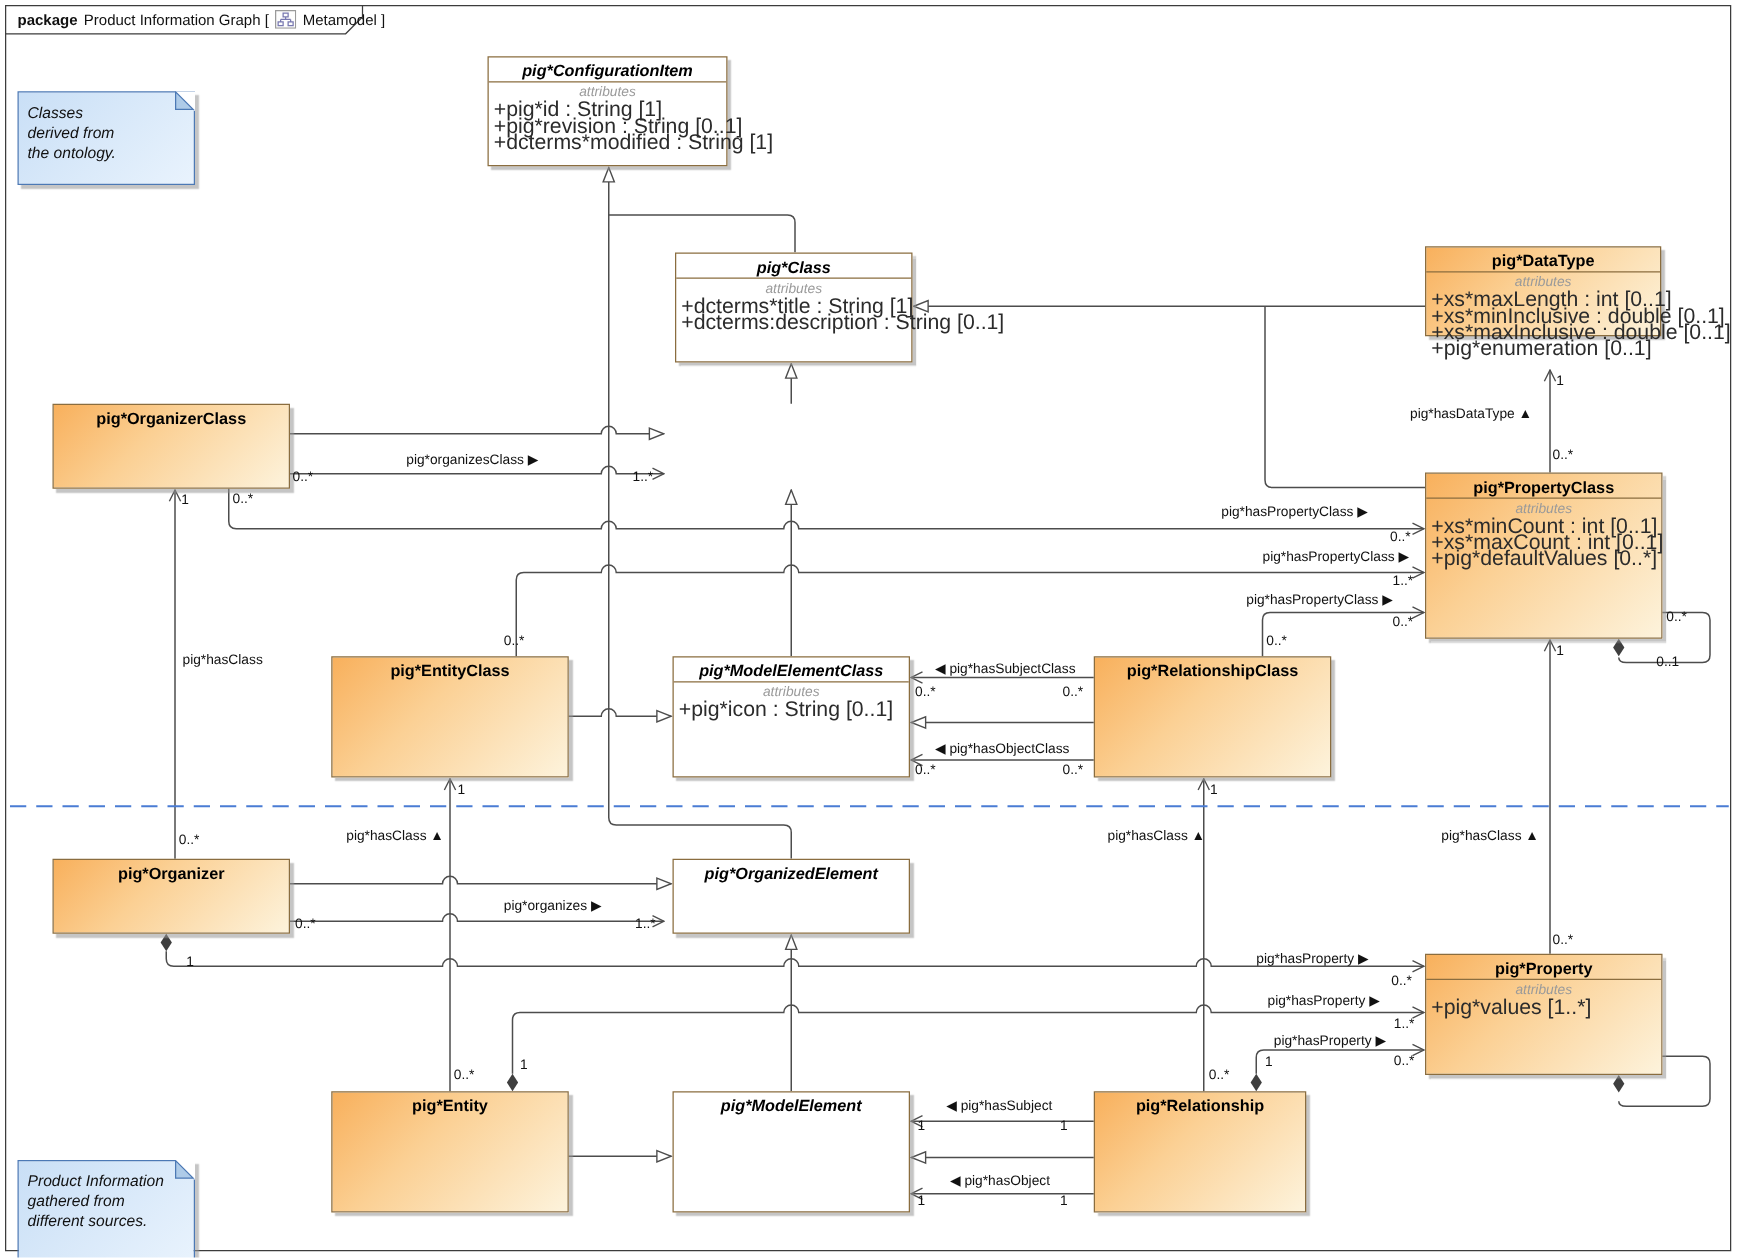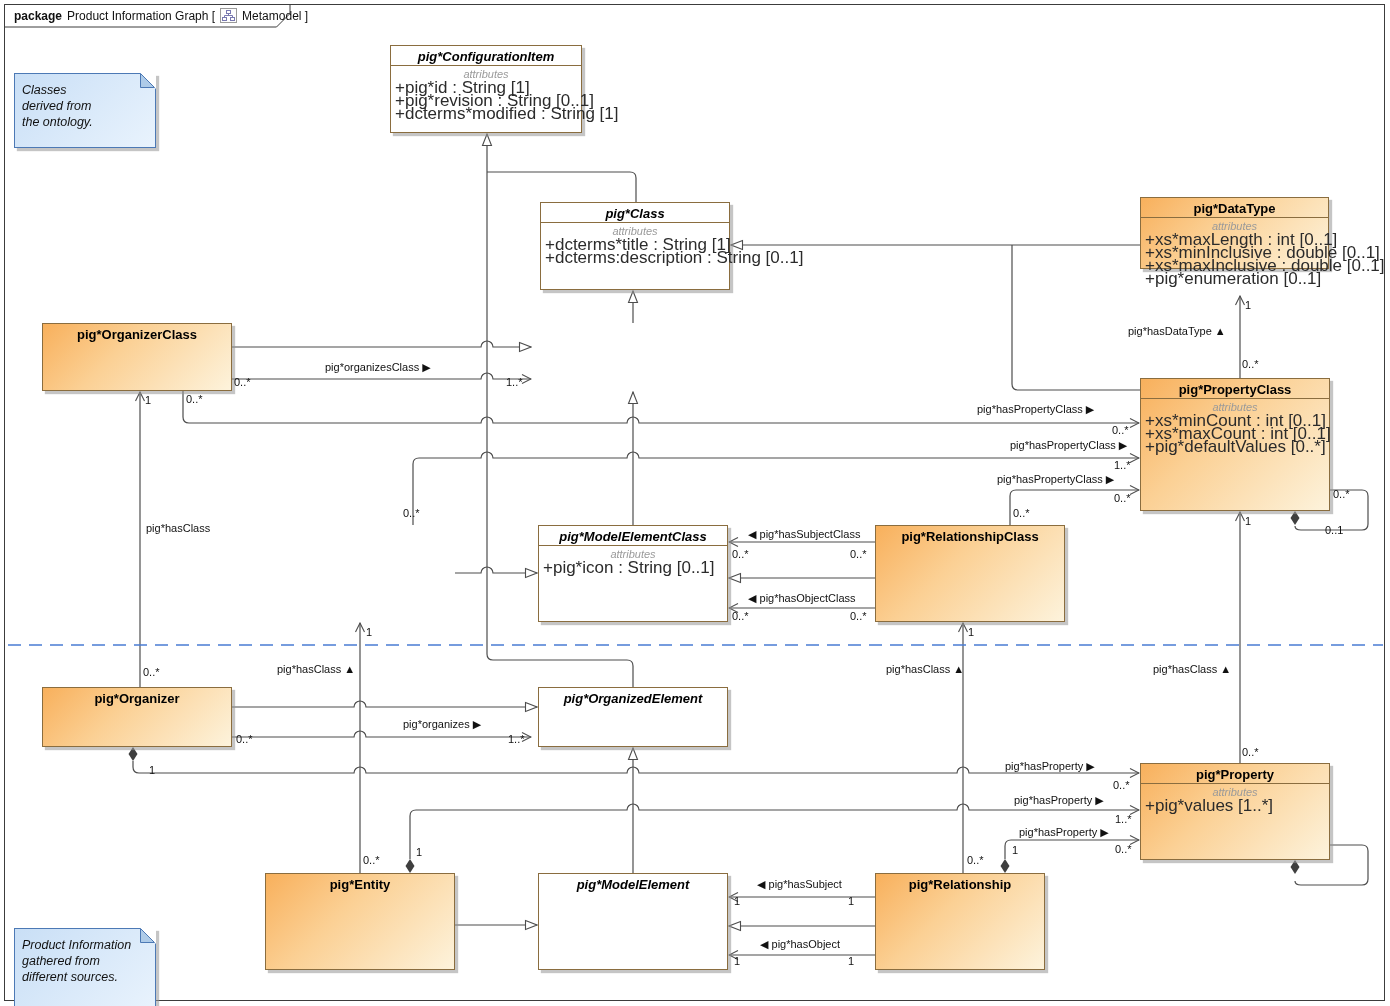--- a/index.html
+++ b/index.html
@@ -168,20 +168,23 @@
 
   <div class="uml-class orange" style="left:1140px;top:378px;width:190px;height:133px">
     <div class="uml-title">pig*PropertyClass</div>
     <div class="uml-sep"></div>
     <div class="attr-head">attributes</div>
     <div class="attr">+xs*minCount : int [0..1]</div>
     <div class="attr">+xs*maxCount : int [0..1]</div>
     <div class="attr">+pig*defaultValues [0..*]</div>
   </div>
 
+  <div class="uml-class orange" style="left:265px;top:525px;width:190px;height:97px">
+    <div class="uml-title">pig*EntityClass</div>
+  </div>
 
   <div class="uml-class white" style="left:538px;top:525px;width:190px;height:97px">
     <div class="uml-title">pig*ModelElementClass</div>
     <div class="uml-sep"></div>
     <div class="attr-head">attributes</div>
     <div class="attr">+pig*icon : String [0..1]</div>
   </div>
 
   <div class="uml-class orange" style="left:875px;top:525px;width:190px;height:97px">
     <div class="uml-title">pig*RelationshipClass</div>

